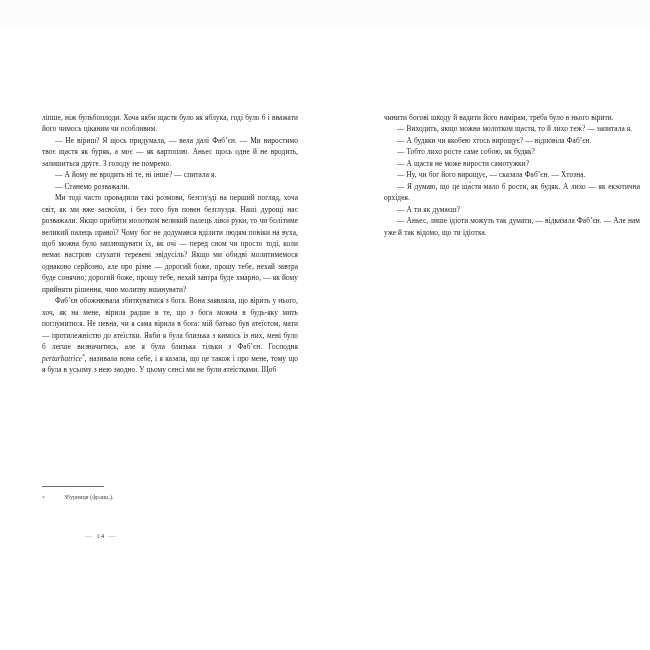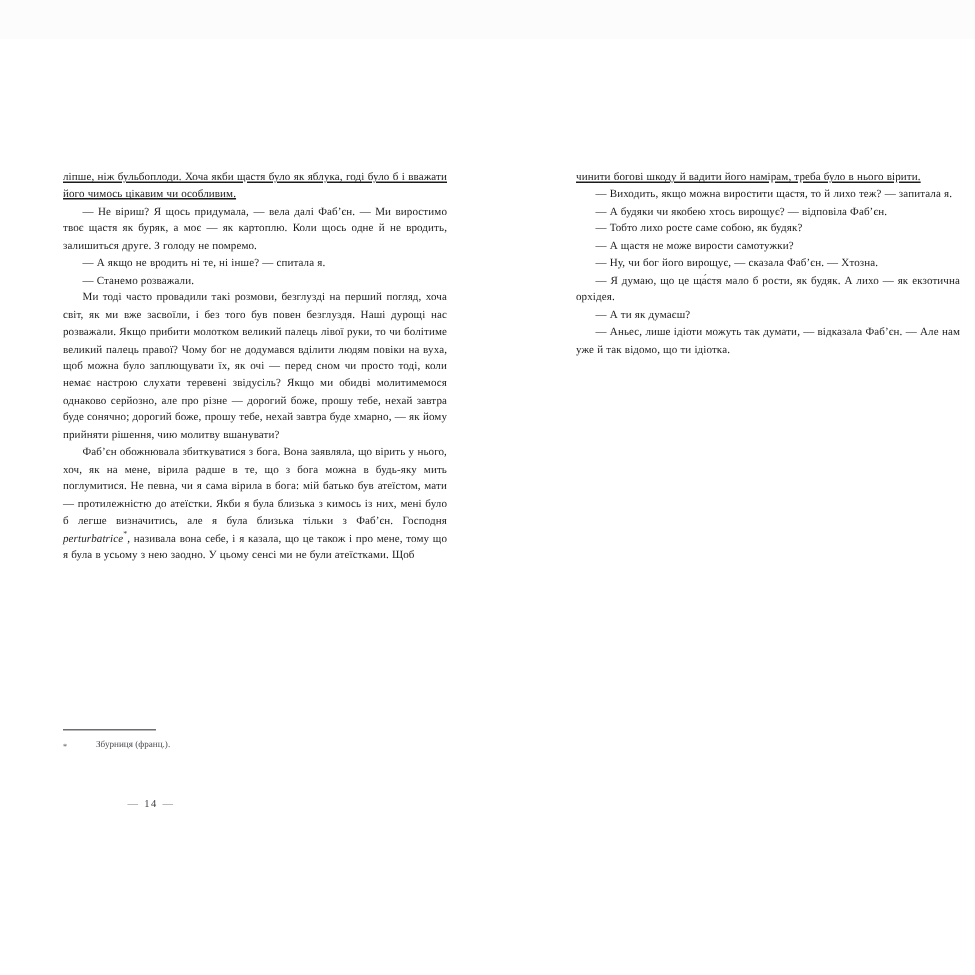--- a/index.html
+++ b/index.html
@@ -44,21 +44,21 @@
   .textblock p {
     margin: 0;
     text-align: justify;
     text-justify: inter-word;
     font-size: 7.35px;
     line-height: 11.45px;
     letter-spacing: 0.01em;
     word-spacing: 0.02em;
     hyphens: manual;
   }
-  .textblock p.cont   { text-indent: 0; text-decoration: underline; }
+  .textblock p.cont   { text-indent: 0; }
   .textblock p.indent { text-indent: 13px; }
 
   .textblock p i {
     font-style: italic;
   }
 
   .fnref {
     font-size: 5.2px;
     vertical-align: super;
     line-height: 0;
@@ -120,22 +120,22 @@
 </head>
 <body>
 
 <div class="spread">
 
   <div class="scan-top-edge"></div>
 
   <div class="page page-left">
     <div class="textblock">
       <p class="cont">ліпше, ніж бульбоплоди. Хоча якби щастя було як яблука, годі було б і вважати його чимось цікавим чи особливим.</p>
-      <p class="indent">— Не віриш? Я щось придумала, — вела далі Фабʼєн. — Ми виростимо твоє щастя як буряк, а моє — як картоплю. Коли щось одне й не вродить, залишиться друге. З голоду не помремо.</p>
-      <p class="indent">— А якщо не вродить ні те, ні інше? — спитала я.</p>
+      <p class="indent">— Не віриш? Я щось придумала, — вела далі Фабʼєн. — Ми виростимо твоє щастя як буряк, а моє — як картоплю. Аньес щось одне й не вродить, залишиться друге. З голоду не помремо.</p>
+      <p class="indent">— А йому не вродить ні те, ні інше? — спитала я.</p>
       <p class="indent">— Станемо розважали.</p>
       <p class="indent">Ми тоді часто провадили такі розмови, безглузді на перший погляд, хоча світ, як ми вже засвоїли, і без того був повен безглуздя. Наші дурощі нас розважали. Якщо прибити молотком великий палець лівої руки, то чи болітиме великий палець правої? Чому бог не додумався вділити людям повіки на вуха, щоб можна було заплющувати їх, як очі — перед сном чи просто тоді, коли немає настрою слухати теревені звідусіль? Якщо ми обидві молитимемося однаково серйозно, але про різне — дорогий боже, прошу тебе, нехай завтра буде сонячно; дорогий боже, прошу тебе, нехай завтра буде хмарно, — як йому прийняти рішення, чию молитву вшанувати?</p>
       <p class="indent"><span>Фабʼєн обожнювала збиткуватися з бога. Вона заявляла, що вірить у нього, хоч, як на мене, вірила радше в те, що з бога можна в будь-яку мить поглумитися. Не певна, чи я сама вірила в бога: мій батько був атеїстом, мати — протилежністю до атеїстки. Якби я була близька з кимось із них, мені було б легше визначитись, але я була близька тільки з Фабʼєн. Господня </span><i>perturbatrice</i><span class="fnref">*</span><span>, називала вона себе, і я казала, що це також і про мене, тому що я була в усьому з нею заодно. У цьому сенсі ми не були атеїстками. Щоб</span></p>
     </div>
   </div>
 
   <div class="footnote-zone">
     <div class="footnote-rule"></div>
     <div class="footnote-row">
       <span class="footnote-marker">*</span>
@@ -143,21 +143,21 @@
     </div>
   </div>
 
   <div class="folio">
     <span class="dash">—</span><span class="num">14</span><span class="dash">—</span>
   </div>
 
   <div class="page page-right">
     <div class="textblock">
       <p class="cont">чинити богові шкоду й вадити його намірам, треба було в нього вірити.</p>
-      <p class="indent">— Виходить, якщо можна виростити щастя, то й лихо теж? — запитала я.</p>
+      <p class="indent">— Виходить, якщо можна молотком щастя, то й лихо теж? — запитала я.</p>
       <p class="indent">— А будяки чи якобею хтось вирощує? — відповіла Фабʼєн.</p>
       <p class="indent">— Тобто лихо росте саме собою, як будяк?</p>
       <p class="indent">— А щастя не може вирости самотужки?</p>
       <p class="indent">— Ну, чи бог його вирощує, — сказала Фабʼєн. — Хтозна.</p>
       <p class="indent">— Я думаю, що це ща́стя мало б рости, як будяк. А лихо — як екзотична орхідея.</p>
       <p class="indent">— А ти як думаєш?</p>
       <p class="indent">— Аньес, лише ідіоти можуть так думати, — відказала Фабʼєн. — Але нам уже й так відомо, що ти ідіотка.</p>
     </div>
   </div>
 

